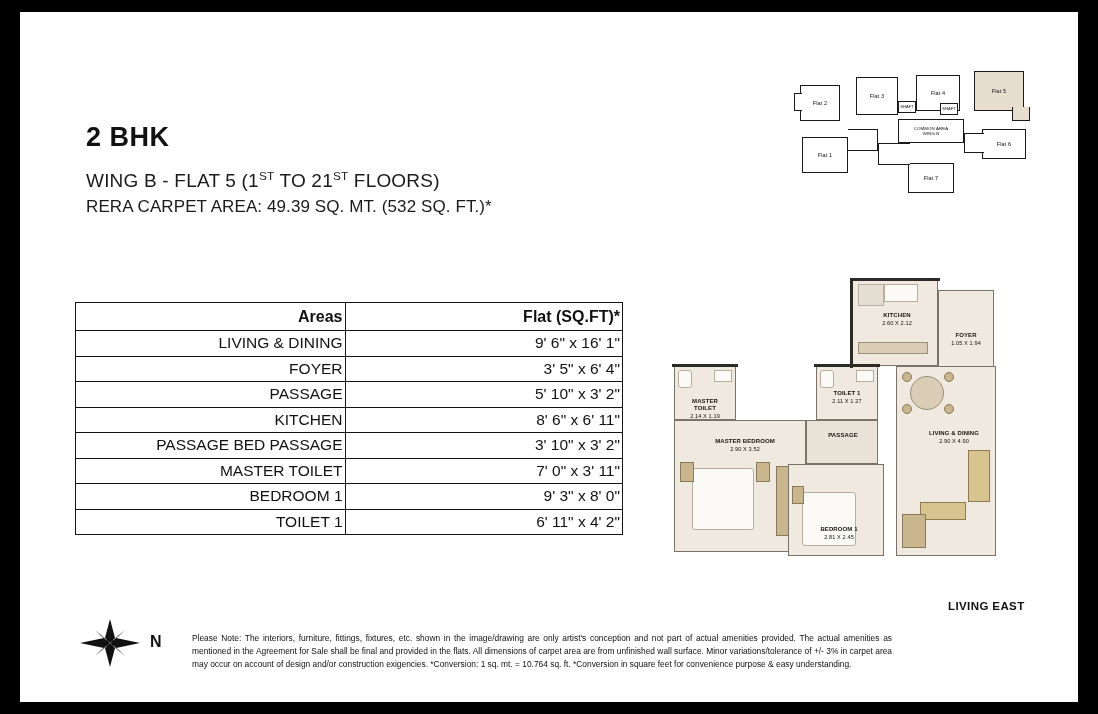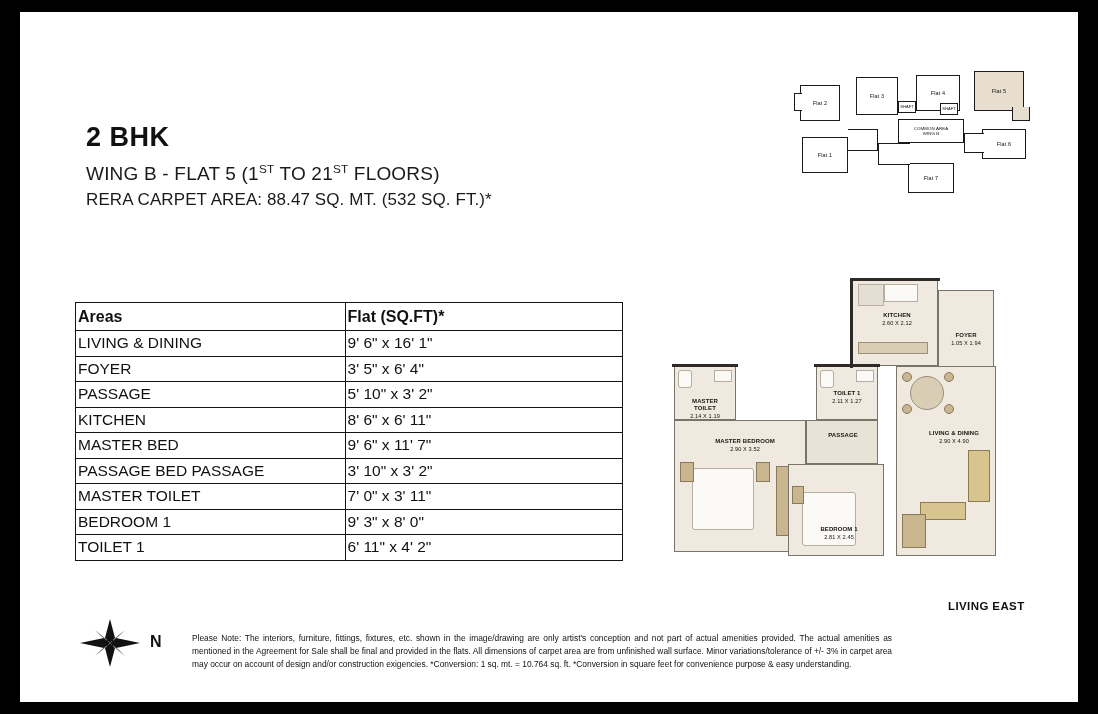--- a/index.html
+++ b/index.html
@@ -14,21 +14,21 @@
     position: absolute;
     left: 20px; top: 12px;
     width: 1058px; height: 690px;
     background: #ffffff;
   }
 
   
   .title-block { position: absolute; left: 66px; top: 110px; width: 620px; }
   .t-bhk {
     font-size: 27px; font-weight: bold; letter-spacing: .5px;
-    color: #111; margin: 0 0 9px 0;
+    color: #111; margin: 0 0 16px 0;
   }
   .t-wing {
     font-size: 19px; color: #1a1a1a; letter-spacing: .2px; margin: 7px 0 5px 0;
   }
   .t-rera {
     font-size: 17px; color: #1a1a1a; letter-spacing: .1px; margin: 0 0 5px 0;
   }
   .t-usable {
     font-size: 19px; font-weight: bold; color: #111; letter-spacing: .1px; margin: 0;
   }
@@ -37,21 +37,21 @@
   
   .areas-table {
     position: absolute; left: 55px; top: 290px;
     width: 548px;
     border-collapse: collapse;
     font-size: 15.5px;
     color: #111;
   }
   .areas-table th, .areas-table td {
     border: 1px solid #141414;
-    text-align: left;
+    text-align: right;
     padding: 3px 2px;
     height: 25.5px;
     font-weight: normal;
   }
   .areas-table th { font-weight: bold; font-size: 16px; height: 28px; }
   .areas-table .col-a { width: 270px; }
   .areas-table .col-b { width: 278px; }
 
   
   .keyplan { position: absolute; left: 772px; top: 55px; width: 250px; height: 140px; }
@@ -121,21 +121,21 @@
 </head>
 <body>
 
 <div id="sheet">
 
   <div class="title-block">
     <div class="t-bhk">2 BHK</div>
     <div class="t-wing">
       <span>WING B - FLAT 5 (1</span><sup>ST</sup><span> TO 21</span><sup>ST</sup><span> FLOORS)</span>
     </div>
-    <div class="t-rera">RERA CARPET AREA: 88.47 SQ. MT. (532 SQ. FT.)*</div>
+    <div class="t-rera">RERA CARPET AREA: 49.39 SQ. MT. (532 SQ. FT.)*</div>
   </div>
 
   <table class="areas-table">
     <thead>
       <tr>
         <th class="col-a">Areas</th>
         <th class="col-b">Flat (SQ.FT)*</th>
       </tr>
     </thead>
     <tbody>
@@ -147,24 +147,20 @@
         <td>FOYER</td>
         <td>3' 5" x 6' 4"</td>
       </tr>
       <tr>
         <td>PASSAGE</td>
         <td>5' 10" x 3' 2"</td>
       </tr>
       <tr>
         <td>KITCHEN</td>
         <td>8' 6" x 6' 11"</td>
-      </tr>
-      <tr>
-        <td>MASTER BED</td>
-        <td>9' 6" x 11' 7"</td>
       </tr>
       <tr>
         <td>PASSAGE BED PASSAGE</td>
         <td>3' 10" x 3' 2"</td>
       </tr>
       <tr>
         <td>MASTER TOILET</td>
         <td>7' 0" x 3' 11"</td>
       </tr>
       <tr>

